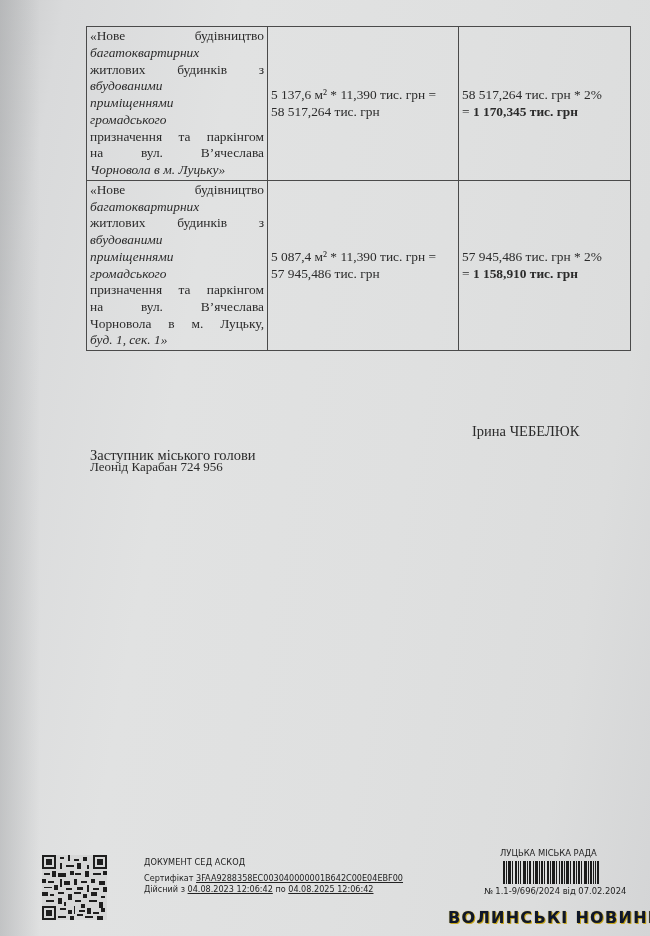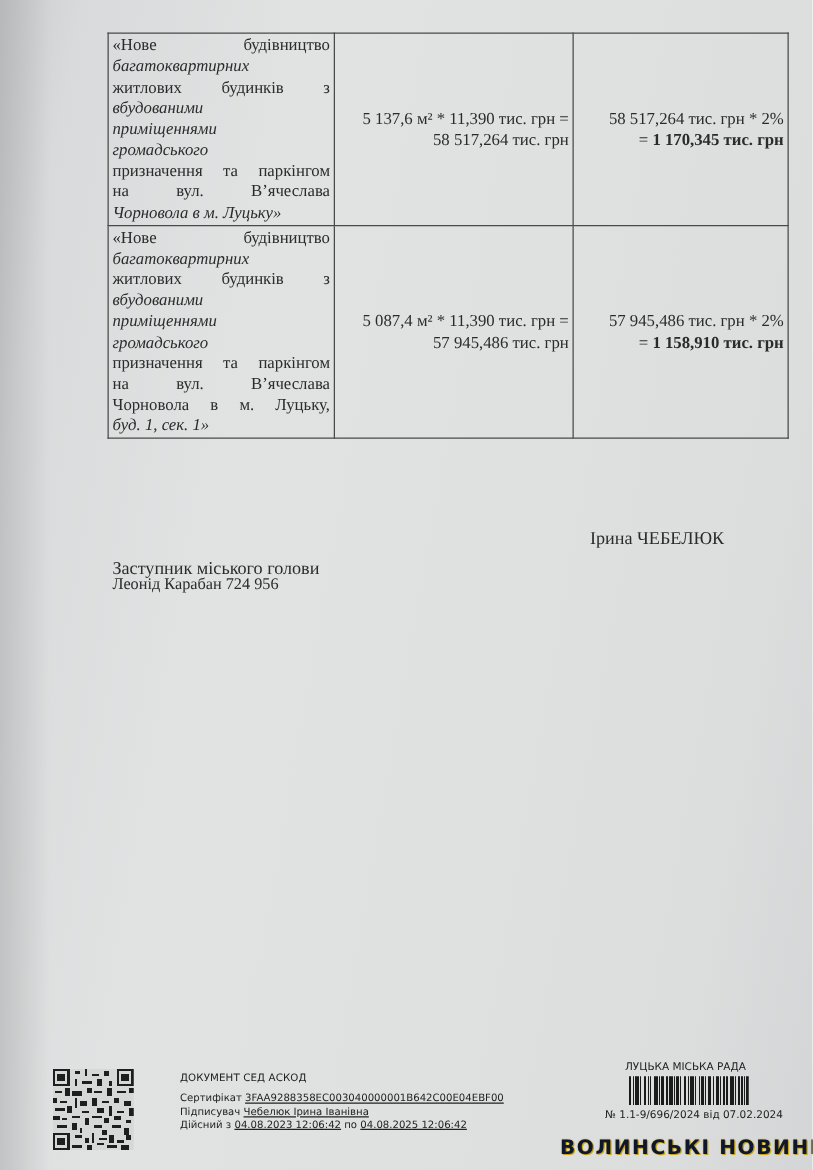--- a/index.html
+++ b/index.html
@@ -16,21 +16,20 @@
   }
   
   .doc-table {
     position: absolute; left: 86px; top: 26px;
     border-collapse: collapse;
     font-size: 13.4px; line-height: 16.7px; padding-left: 36px;
   }
   .doc-table td {
     border: 1.2px solid #4a4a4a; vertical-align: middle;
     padding: 0 3px;
-    text-align: right;
   }
   .doc-table td.c1 { width: 174px; text-align: justify; padding-top: 1px; padding-bottom: 1px; }
   .doc-table td.c2 { width: 184px; }
   .doc-table td.c3 { width: 165px; }
   .row1 td { height: 151px; }
   .row2 td { height: 167px; }
   .bold { font-weight: bold; margin-top: 48px; }
   .c1 .line { display: block; text-align: justify; text-align-last: justify; }
   .c1 .line.nj { text-align-last: left; font-style: italic; }
 
@@ -192,24 +191,20 @@
     </g>
   </svg>
 
   <div class="stamp">
     <div class="head">ДОКУМЕНТ СЕД АСКОД</div>
     <div class="row">
       <span>Сертифікат</span>
       <span class="u">3FAA9288358EC003040000001B642C00E04EBF00</span>
     </div>
     <div class="row">
-      <span>Підписувач</span>
-      <span class="u">Чебелюк Ірина Іванівна</span>
-    </div>
-    <div class="row">
       <span>Дійсний з</span>
       <span class="u">04.08.2023 12:06:42</span>
       <span>по</span>
       <span class="u">04.08.2025 12:06:42</span>
     </div>
   </div>
 
   <div class="reg">
     <div class="title">ЛУЦЬКА МІСЬКА РАДА</div>
   </div>

